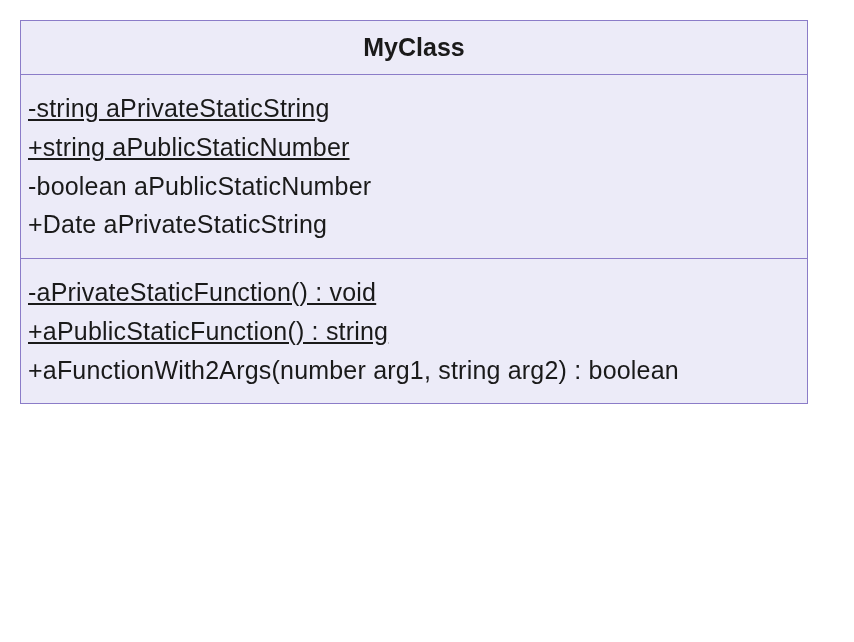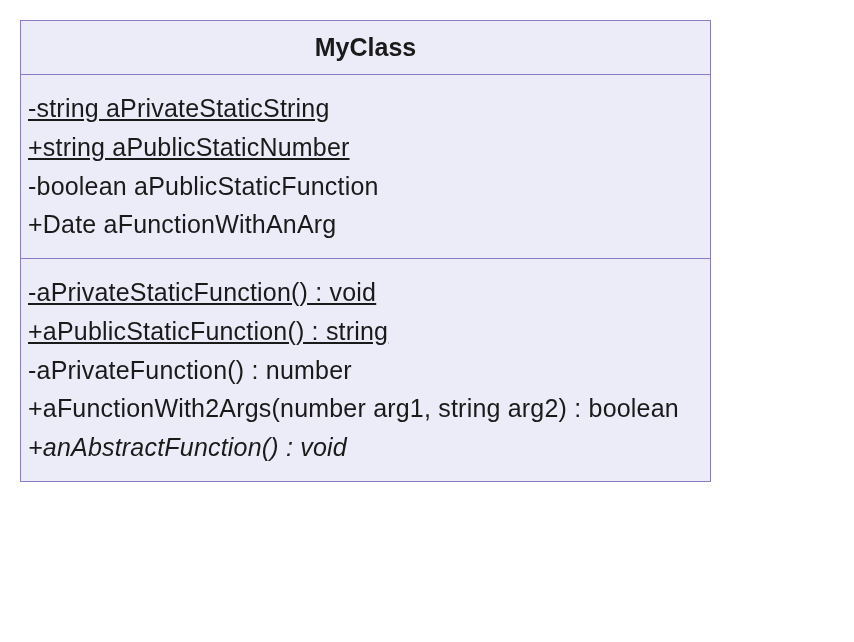--- a/index.html
+++ b/index.html
@@ -10,21 +10,21 @@
   body {
     font-family: 'Trebuchet MS', 'Lucida Sans Unicode', 'Lucida Grande', sans-serif;
     background: #ffffff;
     padding: 20px;
     width: 854px;
     height: 642px;
   }
   .class-box {
     border: 1.5px solid #8b7cc8;
     background: #ecebf8;
-    width: 691px;
+    width: 788px;
     margin: 0;
   }
   .class-header {
     border-bottom: 1.5px solid #8b7cc8;
     text-align: center;
     padding: 12px 20px;
     font-weight: bold;
     font-size: 25px;
     color: #1a1a1a;
   }
@@ -49,23 +49,21 @@
   }
 </style>
 </head>
 <body>
 
 <div class="class-box">
   <div class="class-header">MyClass</div>
   <div class="class-section" id="attributes-section">
       <div class="member"><span class="static">-string aPrivateStaticString</span></div>
       <div class="member"><span class="static">+string aPublicStaticNumber</span></div>
-      <div class="member"><span class="">-boolean aPublicStaticFunction</span></div>
-      <div class="member"><span class="">+Date aFunctionWithAnArg</span></div>
+      <div class="member"><span class="">-boolean aPublicStaticNumber</span></div>
+      <div class="member"><span class="">+Date aPrivateStaticString</span></div>
     </div>
   <div class="class-section" id="methods-section">
       <div class="member"><span class="static">-aPrivateStaticFunction() : void</span></div>
       <div class="member"><span class="static">+aPublicStaticFunction() : string</span></div>
-      <div class="member"><span class="">-aPrivateFunction() : number</span></div>
       <div class="member"><span class="">+aFunctionWith2Args(number arg1, string arg2) : boolean</span></div>
-      <div class="member"><span class="abstract">+anAbstractFunction() : void</span></div>
     </div>
 </div>
 
 </body></html>

